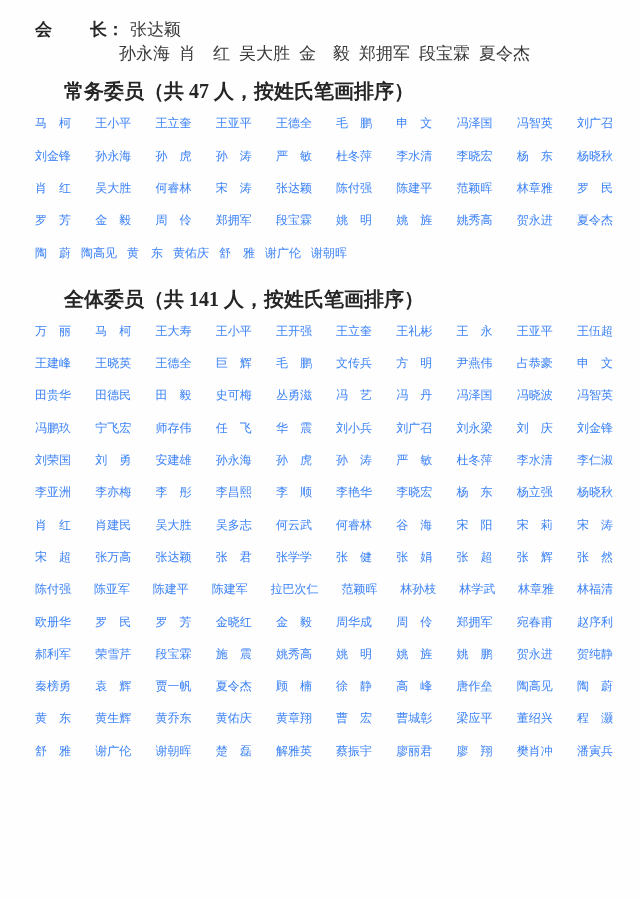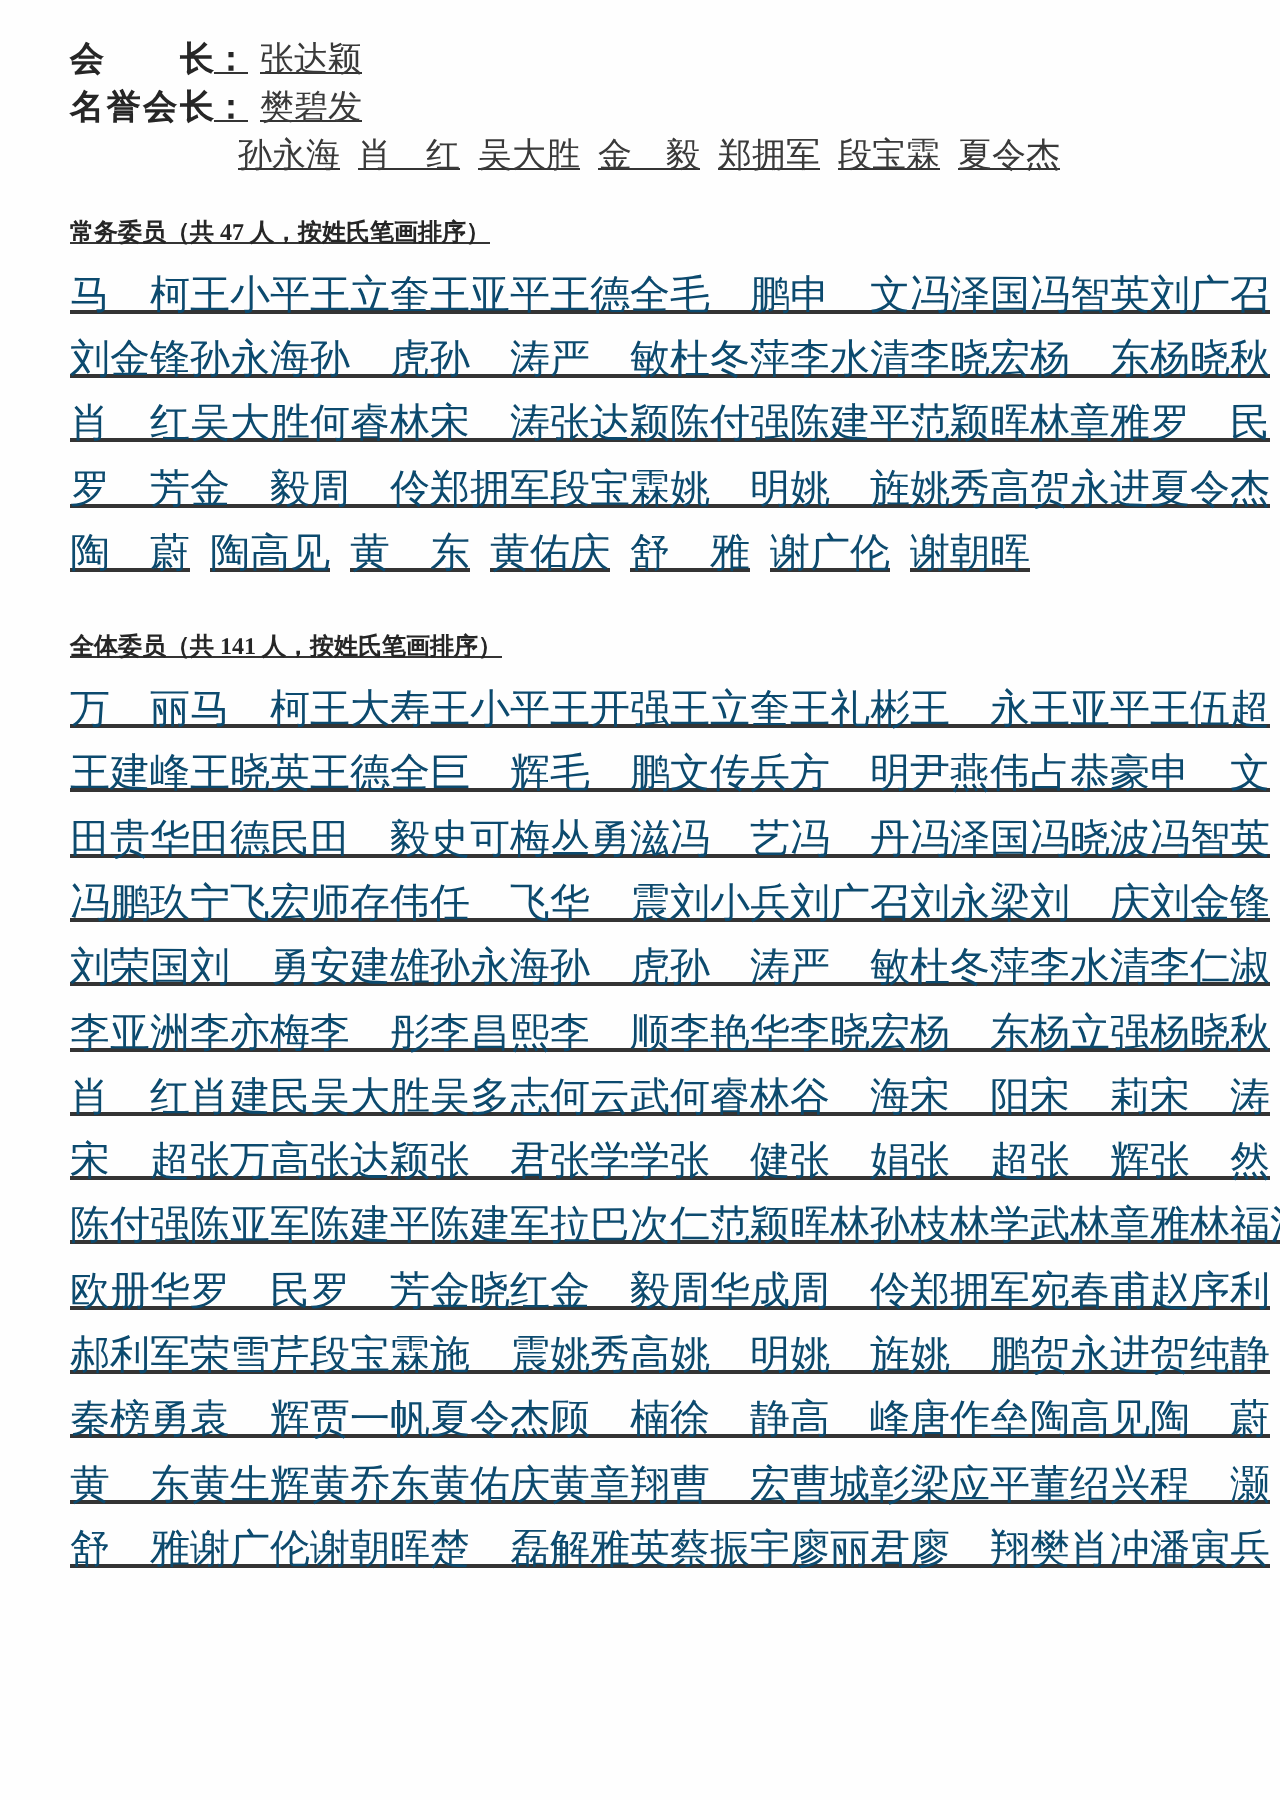--- a/index.html
+++ b/index.html
@@ -13,21 +13,20 @@
   body {
     font-family: "Liberation Serif", "DejaVu Serif", serif;
     color: #343434;
   }
   .page {
     box-sizing: border-box;
     width: 640px;
     height: 900px;
     padding: 18px 27px 0 35px;
     background: #fefefe;
-    text-decoration: underline;
   }
   
   .role-line {
     line-height: 24.2px;
     font-size: 17px;
     white-space: nowrap;
   }
   .role-label {
     display: inline-block;
     width: 72px;
@@ -48,52 +47,50 @@
     display: flex;
     gap: 9px;
     line-height: 24.2px;
     font-size: 17px;
     white-space: nowrap;
     color: #3a3a3a;
   }
   
   .section-title {
     font-weight: bold;
-    font-size: 12px;
+    font-size: 20px;
     color: #262626;
     line-height: 25px;
     margin-top: 13px;
+    margin-left: 29px;
   }
   
   .rows { margin-top: 3px; }
   .name-row {
     display: flex;
     justify-content: space-between;
-    font-size: 20px;
+    font-size: 12px;
     line-height: 32.3px;
     white-space: nowrap;
-    color: #0c4a6e;
+    color: #3b82f6;
   }
   .name-row.partial {
     justify-content: flex-start;
     gap: 10px;
   }
   .name { display: inline-block; }
 </style>
 </head>
 <body>
 
 <div class="page">
 
   <div class="roles">
     <div class="role-line">
       <span class="role-label">会长</span><span class="role-colon">：</span><span class="role-value">张达颖</span>
-    </div>
-    <div class="role-line">
-      <span class="role-label">名誉会长</span><span class="role-colon">：</span><span class="role-value">樊碧发</span>
     </div>
     <div class="vice-members-line">
         <span class="name">孙永海</span>
         <span class="name">肖　红</span>
         <span class="name">吴大胜</span>
         <span class="name">金　毅</span>
         <span class="name">郑拥军</span>
         <span class="name">段宝霖</span>
         <span class="name">夏令杰</span>
       </div>

